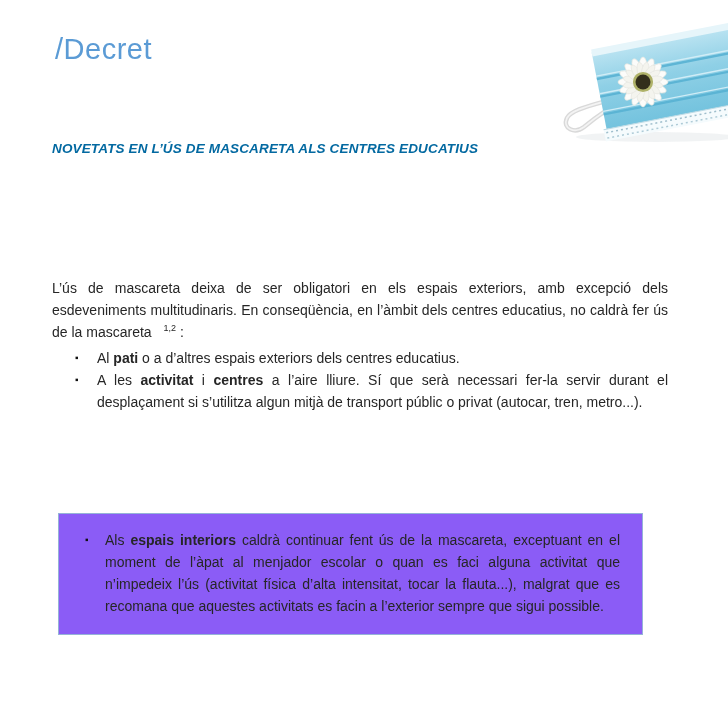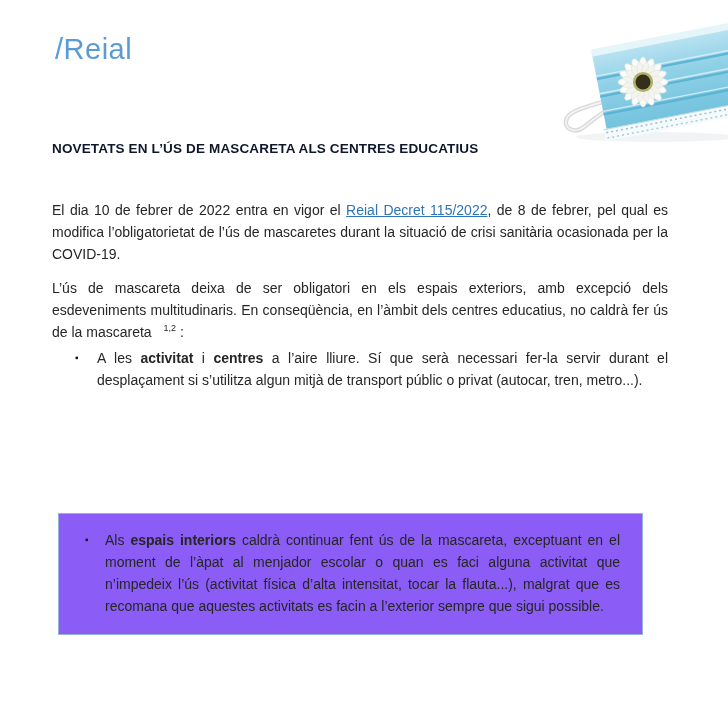--- a/index.html
+++ b/index.html
@@ -24,21 +24,22 @@
   .mask-photo { position: absolute; top: 14px; right: 0; }
   .doc-title {
     position: absolute;
     left: 52px;
     top: 141px;
     width: 616px;
     margin: 0;
     font-size: 13.5px;
     font-weight: 700;
     letter-spacing: 0.15px;
-    color: #0f172a;
+    color: #0369a1;
+    font-style: italic;
   }
   .para {
     position: absolute;
     left: 52px;
     width: 616px;
     margin: 0;
     font-size: 14px;
     line-height: 22px;
     text-align: justify;
   }
@@ -80,21 +81,21 @@
     background: #8b5cf6;
   }
   .info-box ul.bullets li { padding-left: 46px; }
   .info-box ul.bullets li::before { left: 26px; }
 </style>
 </head>
 <body>
 
 <div class="page">
 
-  <div class="logo">/Reial</div>
+  <div class="logo">/Decret</div>
 
   <svg class="mask-photo" width="172" height="128" viewBox="0 0 172 128">
     <defs>
       <linearGradient id="maskGrad" x1="0" y1="0" x2="0" y2="1">
         <stop offset="0" stop-color="#BCE4F2"></stop>
         <stop offset="0.45" stop-color="#8FD0E6"></stop>
         <stop offset="1" stop-color="#74C3DE"></stop>
       </linearGradient>
     </defs>
     <ellipse cx="100" cy="123" rx="80" ry="5" fill="rgba(120,140,150,0.10)"></ellipse>
@@ -155,25 +156,25 @@
           <ellipse cx="10" cy="0" rx="10" ry="3.6" transform="rotate(326.25)" fill="#F4F4EE" stroke="#E6E6E0" stroke-width="0.7"></ellipse>
           <ellipse cx="10" cy="0" rx="10" ry="3.6" transform="rotate(348.75)" fill="#F4F4EE" stroke="#E6E6E0" stroke-width="0.7"></ellipse>
         </g>
       <circle r="8.6" fill="none" stroke="var(--daisy-ring, #AFB269)" stroke-width="3"></circle>
       <circle r="7.5" fill="var(--daisy-center, #332F1B)"></circle>
     </g>
   </svg>
 
   <h1 class="doc-title">NOVETATS EN L’ÚS DE MASCARETA ALS CENTRES EDUCATIUS</h1>
 
-  <p class="para p1"><span>El dia 10 de febrer de 2022 entra en vigor el </span><a href="#" class="doc-link">Reial Decret 115/2022</a><span>, de 8 de febrer, pel qual es modifica l’obligatorietat de l’ús de mascaretes durant la situació de crisi sanitària ocasionada per la COVID-19.</span></p>
 
   <p class="para p2"><span>L’ús de mascareta deixa de ser obligatori en els espais exteriors, amb excepció dels esdeveniments multitudinaris. En conseqüència, en l’àmbit dels centres educatius, no caldrà fer ús de la mascareta</span><sup>1,2</sup><span> :</span></p>
 
   <ul class="bullets main-bullets">
+      <li><span>Al </span><strong>pati</strong><span> o a d’altres espais exteriors dels centres educatius.</span></li>
       <li><span>A les </span><strong>activitat</strong><span> i </span><strong>centres</strong><span> a l’aire lliure. Sí que serà necessari fer-la servir durant el desplaçament si s’utilitza algun mitjà de transport públic o privat (autocar, tren, metro...).</span></li>
     </ul>
 
   <div class="info-box">
     <ul class="bullets">
         <li><span>Als </span><strong>espais interiors</strong><span> caldrà continuar fent ús de la mascareta, exceptuant en el moment de l’àpat al menjador escolar o quan es faci alguna activitat que n’impedeix l’ús (activitat física d’alta intensitat, tocar la flauta...), malgrat que es recomana que aquestes activitats es facin a l’exterior sempre que sigui possible.</span></li>
       </ul>
   </div>
 
 </div>

